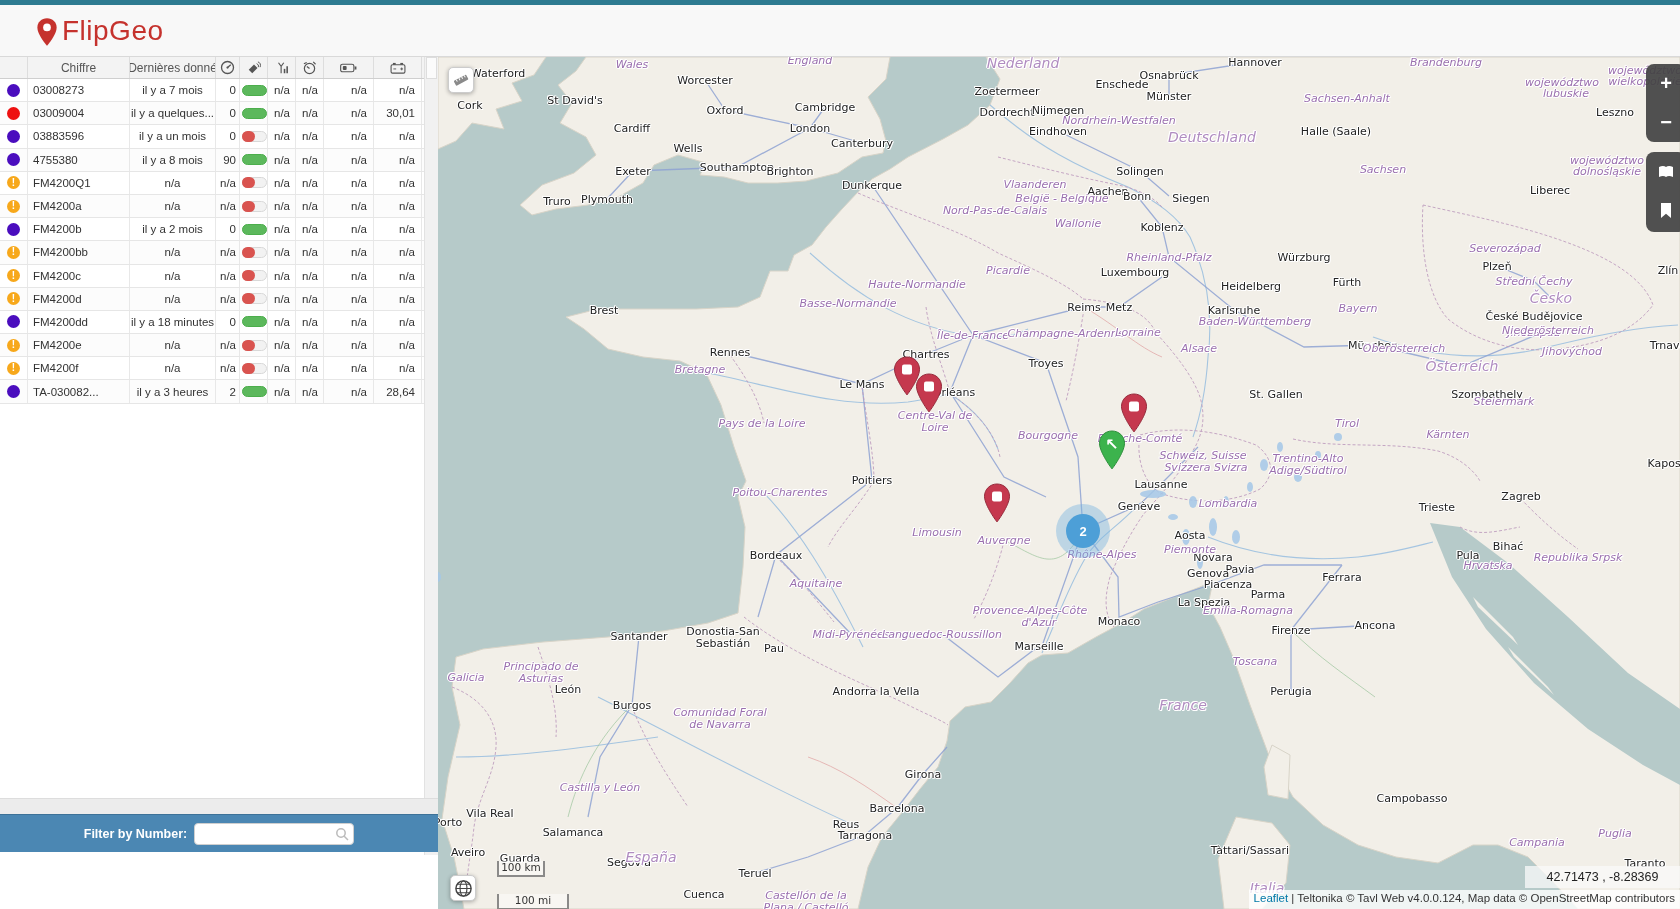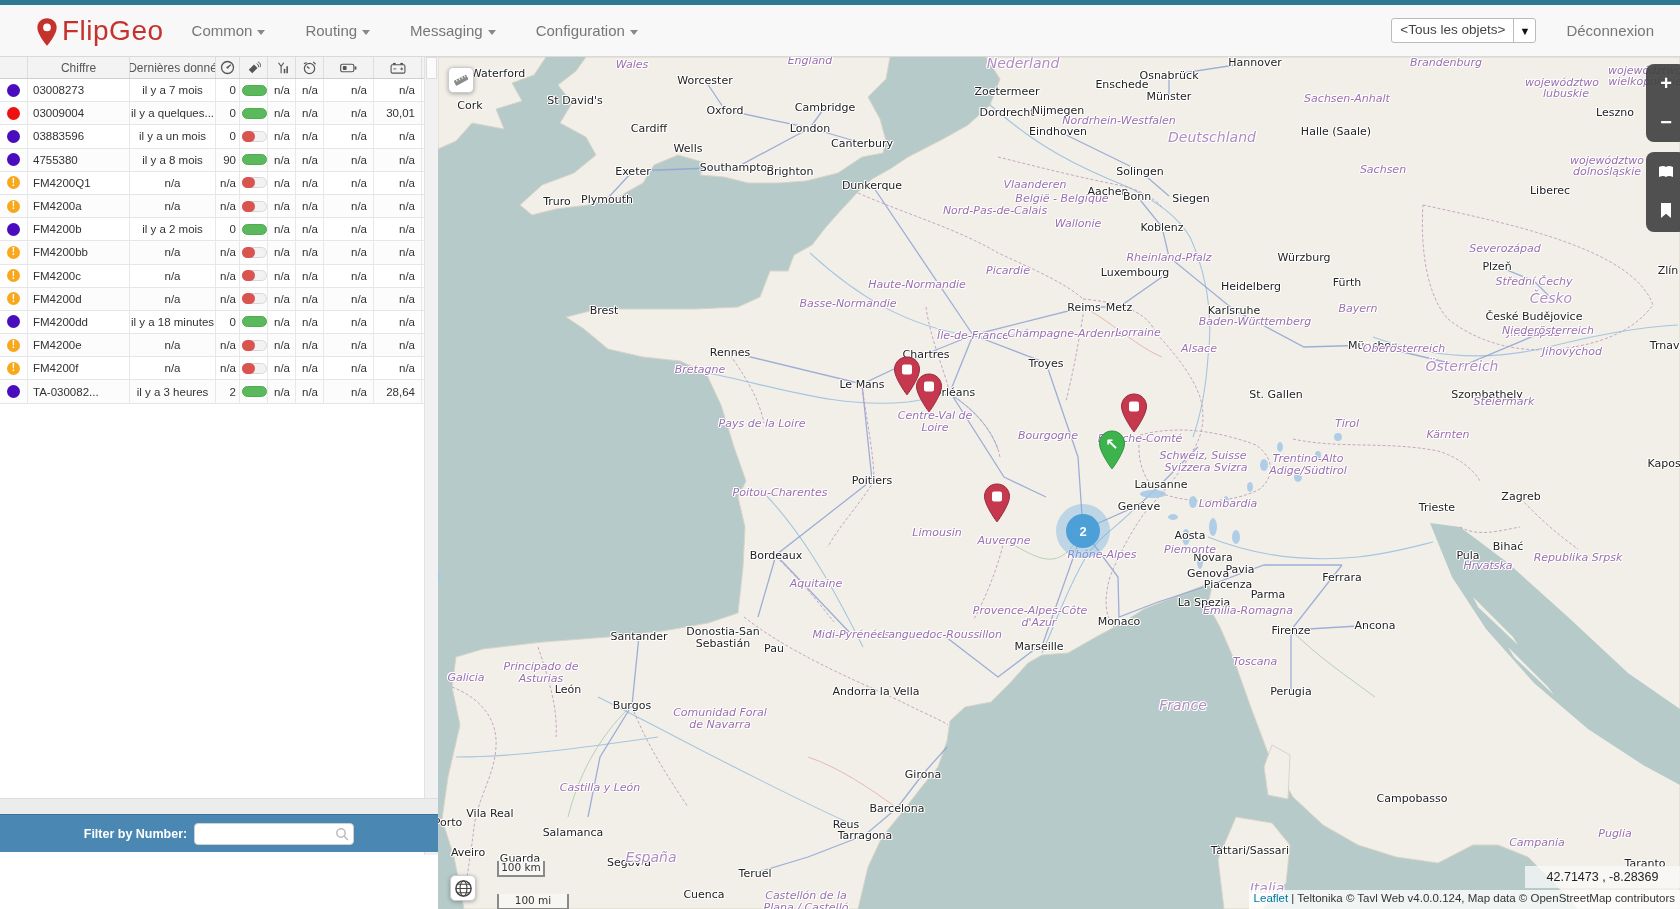--- a/index.html
+++ b/index.html
@@ -84,33 +84,20 @@
   <div id="topstrip"></div>
 
   <header id="navbar">
     <div id="brand">
       <svg class="pin" viewBox="0 0 24 32">
         <path d="M12 1 C6 1 1.5 5.5 1.5 11 C1.5 19 12 31 12 31 C12 31 22.5 19 22.5 11 C22.5 5.5 18 1 12 1 Z" fill="#c5322d"></path>
         <circle cx="12" cy="11" r="4.2" fill="#fff"></circle>
       </svg>
       <span class="txt">FlipGeo</span>
     </div>
-    <nav id="menus">
-      <span class="menu"><span>Common</span><span class="caret"></span></span>
-      <span class="menu"><span>Routing</span><span class="caret"></span></span>
-      <span class="menu"><span>Messaging</span><span class="caret"></span></span>
-      <span class="menu"><span>Configuration</span><span class="caret"></span></span>
-    </nav>
-    <div id="nav-right">
-      <div id="objsel">
-        <span class="val">&lt;Tous les objets&gt;</span>
-        <span class="chev">▼</span>
-      </div>
-      <span id="logout">Déconnexion</span>
-    </div>
   </header>
 
   <div id="panel">
     <div id="thead" class="trow">
       <div class="c0"></div>
       <div class="c1">Chiffre</div>
       <div class="c2">Dernières donné</div>
       <div class="c3">
         <svg width="15" height="15" viewBox="0 0 16 16">
             <circle cx="8" cy="8" r="6.4" fill="none" stroke="#555" stroke-width="1.4"></circle>
@@ -483,21 +470,21 @@
     </svg>
 
     <div id="labels">
         <div class="mlbl c" style="left: 60px; top: 16px;">Waterford</div>
         <div class="mlbl c" style="left: 32px; top: 48px;">Cork</div>
         <div class="mlbl c" style="left: 137px; top: 43px;">St David's</div>
         <div class="mlbl c" style="left: 267px; top: 23px;">Worcester</div>
         <div class="mlbl c" style="left: 287px; top: 53px;">Oxford</div>
         <div class="mlbl c" style="left: 387px; top: 50px;">Cambridge</div>
         <div class="mlbl c" style="left: 372px; top: 71px;">London</div>
-        <div class="mlbl c" style="left: 211px; top: 71px;">Cardiff</div>
+        <div class="mlbl c" style="left: 194px; top: 71px;">Cardiff</div>
         <div class="mlbl c" style="left: 250px; top: 91px;">Wells</div>
         <div class="mlbl c" style="left: 424px; top: 86px;">Canterbury</div>
         <div class="mlbl c" style="left: 195px; top: 114px;">Exeter</div>
         <div class="mlbl c" style="left: 299px; top: 110px;">Southampton</div>
         <div class="mlbl c" style="left: 352px; top: 114px;">Brighton</div>
         <div class="mlbl c" style="left: 119px; top: 144px;">Truro</div>
         <div class="mlbl c" style="left: 169px; top: 142px;">Plymouth</div>
         <div class="mlbl c" style="left: 434px; top: 128px;">Dunkerque</div>
         <div class="mlbl c" style="left: 166px; top: 253px;">Brest</div>
         <div class="mlbl c" style="left: 292px; top: 295px;">Rennes</div>

